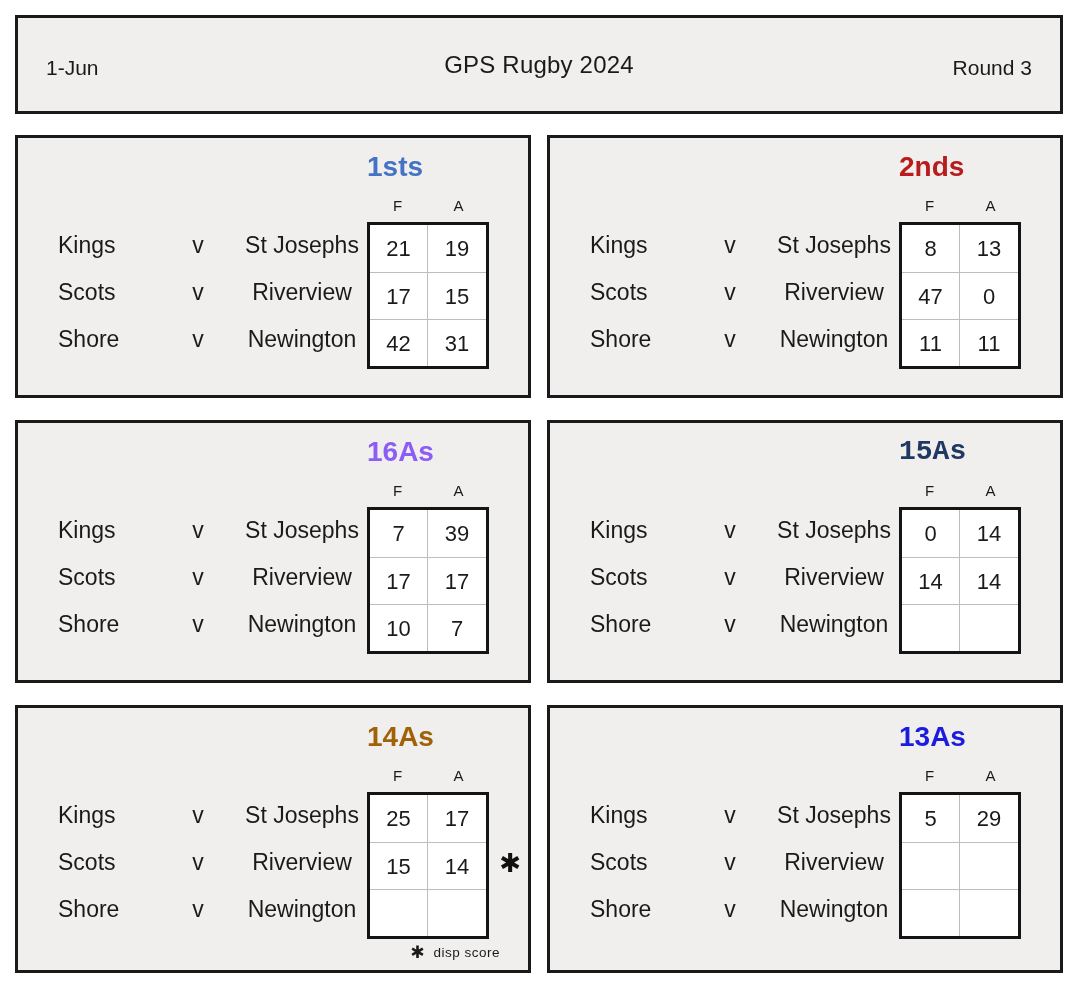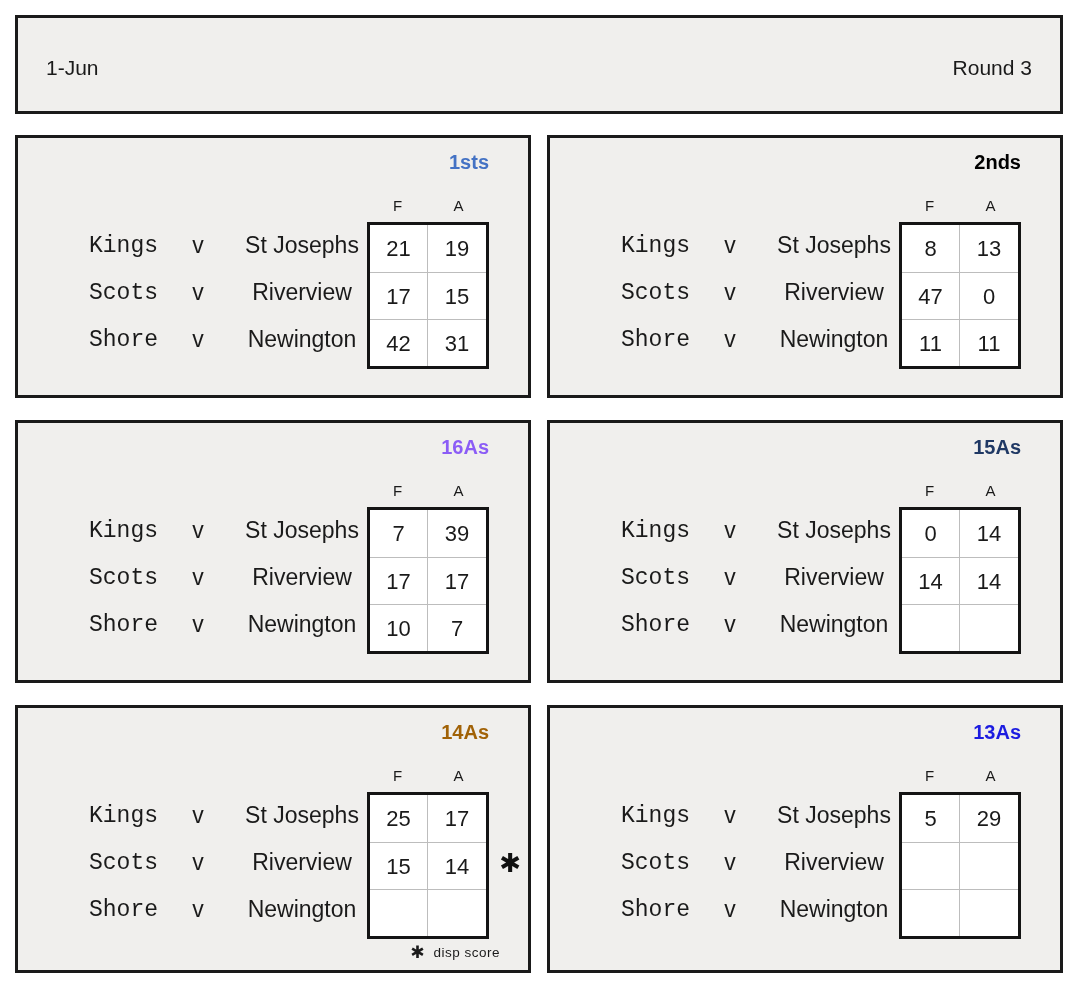--- a/index.html
+++ b/index.html
@@ -35,22 +35,22 @@
     column-gap: 16px;
     row-gap: 22px;
   }
   .panel {
     position: relative;
     border: 3px solid #1a1a1a;
     background: #f0efed;
   }
   .panel-title {
     position: absolute; top: 13px; right: 39px; width: 122px;
-    text-align: right;
-    font-size: 20px; font-weight: bold;
+    text-align: left;
+    font-size: 28px; font-weight: bold;
   }
   .fa-row {
     position: absolute; top: 59px; right: 39px; width: 122px;
     display: flex;
   }
   .fa-row span { flex: 1; text-align: center; font-size: 15px; color: #1a1a1a; }
   .score-block {
     position: absolute; top: 84px; right: 39px; width: 122px;
     border: 3px solid #141414;
     background: #7f1d1d;
@@ -60,21 +60,21 @@
   .score-cell {
     height: 47px; line-height: 47px;
     text-align: center; font-size: 22px;
     background: #ffffff;
   }
   .score-cell:nth-child(odd) { border-right: 1px solid #bdbdbd; }
   .score-cell:nth-child(n+3) { border-top: 1px solid #bdbdbd; }
 
   .matches { position: absolute; top: 84px; left: 0; }
   .match-row { height: 47px; display: flex; align-items: center; font-size: 23px; }
-  .match-row .home { margin-left: 40px; width: 100px; text-align: right; font-family: Liberation Mono, monospace; }
+  .match-row .home { margin-left: 40px; width: 100px; text-align: left; }
   .match-row .vs   { width: 80px;  text-align: center; }
   .match-row .away { width: 128px; text-align: center; }
 
   .disp-marker {
     position: absolute; top: 140px; right: 7px;
     font-size: 26px; font-weight: bold; color: #111;
   }
   .footnote {
     position: absolute; bottom: 7px; right: 28px;
     display: flex; align-items: center;
@@ -83,20 +83,21 @@
   .footnote .fn-sym { font-size: 17px; font-weight: bold; margin-right: 9px; }
   .footnote .fn-text { letter-spacing: 0.5px; }
 </style>
 </head>
 <body>
 
 <div class="page">
 
   <header class="banner">
     <span class="date">1-Jun</span>
+    <div class="title-line">GPS Rugby 2024</div>
     <span class="round">Round 3</span>
   </header>
 
   <div class="grid">
 
     <section class="panel">
       <div class="panel-title" style="color: rgb(68, 114, 196);">1sts</div>
       <div class="fa-row">
         <span>F</span>
         <span>A</span>
@@ -122,21 +123,21 @@
         <div class="score-cell">21</div>
         <div class="score-cell">19</div>
         <div class="score-cell">17</div>
         <div class="score-cell">15</div>
         <div class="score-cell">42</div>
         <div class="score-cell">31</div>
       </div>
     </section>
 
     <section class="panel">
-      <div class="panel-title" style="color: #000000;">2nds</div>
+      <div class="panel-title" style="color: #b91c1c;">2nds</div>
       <div class="fa-row">
         <span>F</span>
         <span>A</span>
       </div>
       <div class="matches">
         <div class="match-row">
           <span class="home">Kings</span>
           <span class="vs">v</span>
           <span class="away">St Josephs</span>
         </div>
@@ -188,21 +189,21 @@
         <div class="score-cell">7</div>
         <div class="score-cell">39</div>
         <div class="score-cell">17</div>
         <div class="score-cell">17</div>
         <div class="score-cell">10</div>
         <div class="score-cell">7</div>
       </div>
     </section>
 
     <section class="panel">
-      <div class="panel-title" style="color: rgb(31, 56, 100);">15As</div>
+      <div class="panel-title" style="color: rgb(31, 56, 100); font-family: Liberation Mono, monospace;">15As</div>
       <div class="fa-row">
         <span>F</span>
         <span>A</span>
       </div>
       <div class="matches">
         <div class="match-row">
           <span class="home">Kings</span>
           <span class="vs">v</span>
           <span class="away">St Josephs</span>
         </div>

